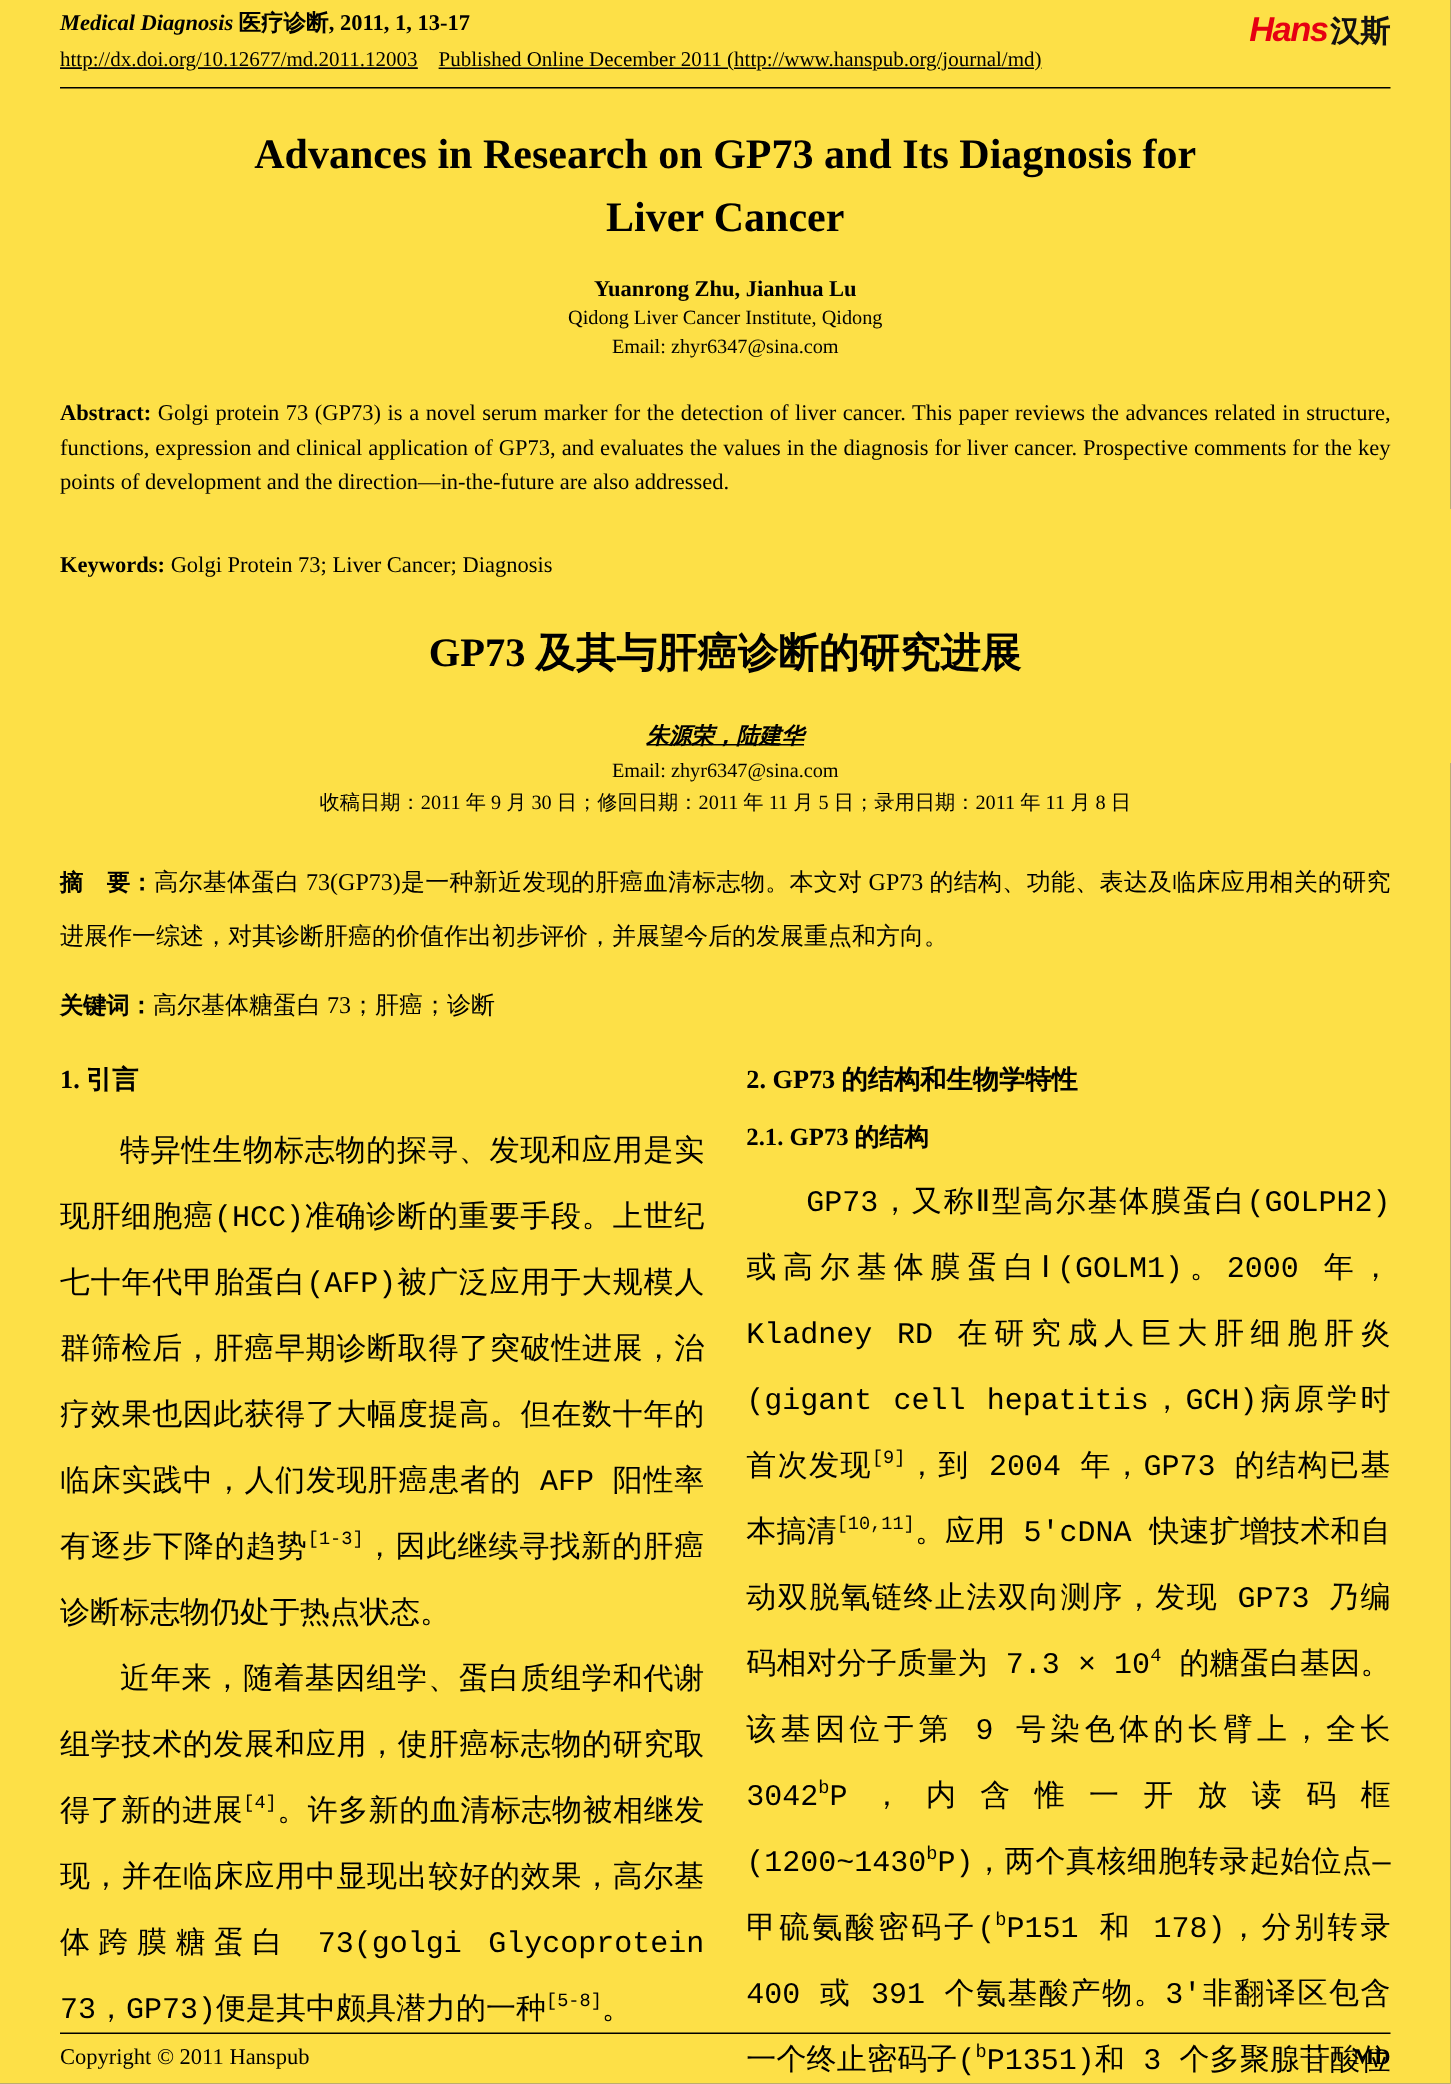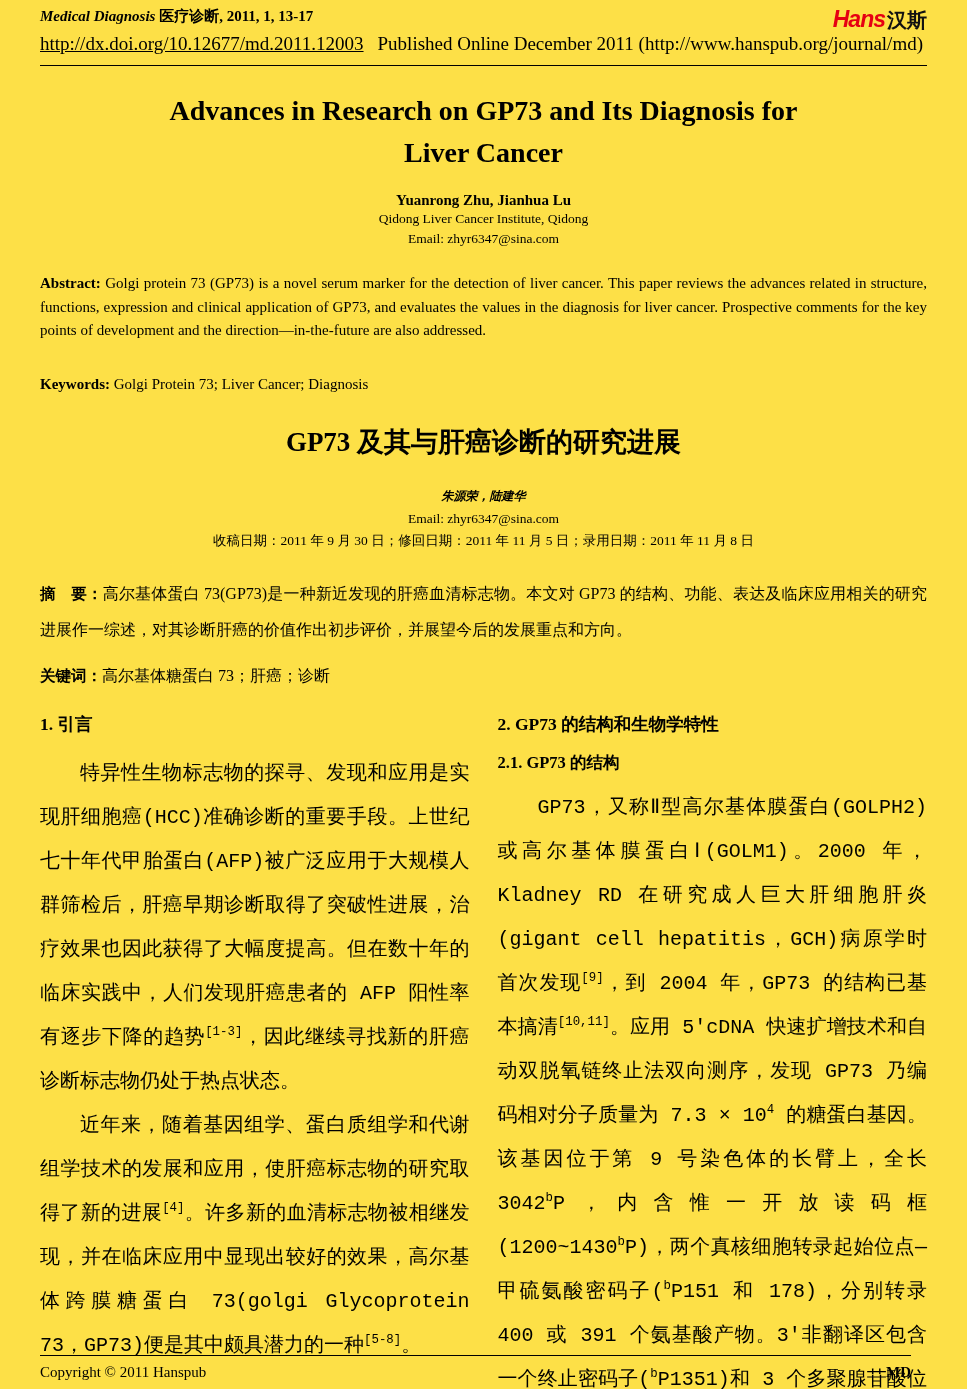--- a/index.html
+++ b/index.html
@@ -11,53 +11,53 @@
     background:#fde047;
     color:#000;
     font-family:"Liberation Serif","DejaVu Serif",serif;
     padding:6px 40px 0 40px;
     overflow:hidden;
   }
   
   .header { position:relative; }
   .header-line1 { font-size:15px; font-weight:bold; line-height:1.45; }
   .j-en { font-style:italic; }
-  .header-line2 { font-size:19px; line-height:1.5; margin-top:2px; }
+  .header-line2 { font-size:14px; line-height:1.5; margin-top:2px;text-decoration:underline; }
   .doi { color:#000; text-decoration:underline; }
   .pub-online { margin-left:14px; }
   .logo { position:absolute; right:0; top:0; font-family:"Liberation Sans","DejaVu Sans",sans-serif; white-space:nowrap; }
   .logo-hans { color:#e60012; font-size:23px; font-weight:bold; font-style:italic; letter-spacing:-1px; }
   .logo-cn { color:#111; font-size:20px; font-weight:bold; margin-left:2px; }
   .header-rule { border-top:1.5px solid #000; margin-top:7px; }
   
   .title { margin-top:24px; text-align:center; font-size:28px; font-weight:bold; line-height:1.5; }
   .en-meta { margin-top:18px; text-align:center; }
   .en-authors { font-size:15px; font-weight:bold; }
   .meta-line { font-size:13.5px; line-height:1.45; }
   .received { margin-top:2px; }
   .abstract { margin-top:24px; font-size:15px; line-height:1.55; text-align:justify; }
   .abstract b, .keywords b { font-weight:bold; }
   .keywords { margin-top:34px; font-size:15px; }
   
   .cn-title { margin-top:31px; text-align:center; font-size:27px; font-weight:bold; }
   .cn-meta { margin-top:28px; text-align:center; }
-  .cn-authors { font-size:12px; font-weight:bold; font-style:italic; margin-bottom:4px; }
+  .cn-authors { font-size:15px; font-weight:bold; font-style:italic; margin-bottom:4px;text-decoration:underline; }
   .cn-abstract { margin-top:26px; font-size:16px; line-height:2.25; text-align:justify; }
   .cn-keywords { margin-top:12px; font-size:16px; line-height:2; }
   .cn-label { font-weight:bold; font-family:"Liberation Sans","DejaVu Sans",sans-serif; font-size:15.5px; }
   
   .columns { margin-top:20px; display:flex; gap:28px; }
   .col { flex:1 1 0; min-width:0; }
   .sec-h { font-size:17.5px; font-weight:bold; margin-bottom:16px; }
   .sec-sub { font-size:16.5px; font-weight:bold; margin-bottom:12px; }
   .body-p { font-size:20px; line-height:2.2; text-align:justify; text-indent:2em;font-family:Liberation Mono, monospace; }
   sup { font-size:0.62em; line-height:0; }
   
   .footer {
-    position:absolute; left:40px; right:56px; bottom:8px;
+    position:absolute; left:40px; right:40px; bottom:8px;
     border-top:1.5px solid #000; padding-top:8px;
     display:flex; justify-content:space-between;
     font-size:15px;
   }
   .footer-abbr { font-weight:bold; }
 </style>
 </head>
 <body>
 
 <div class="page">

